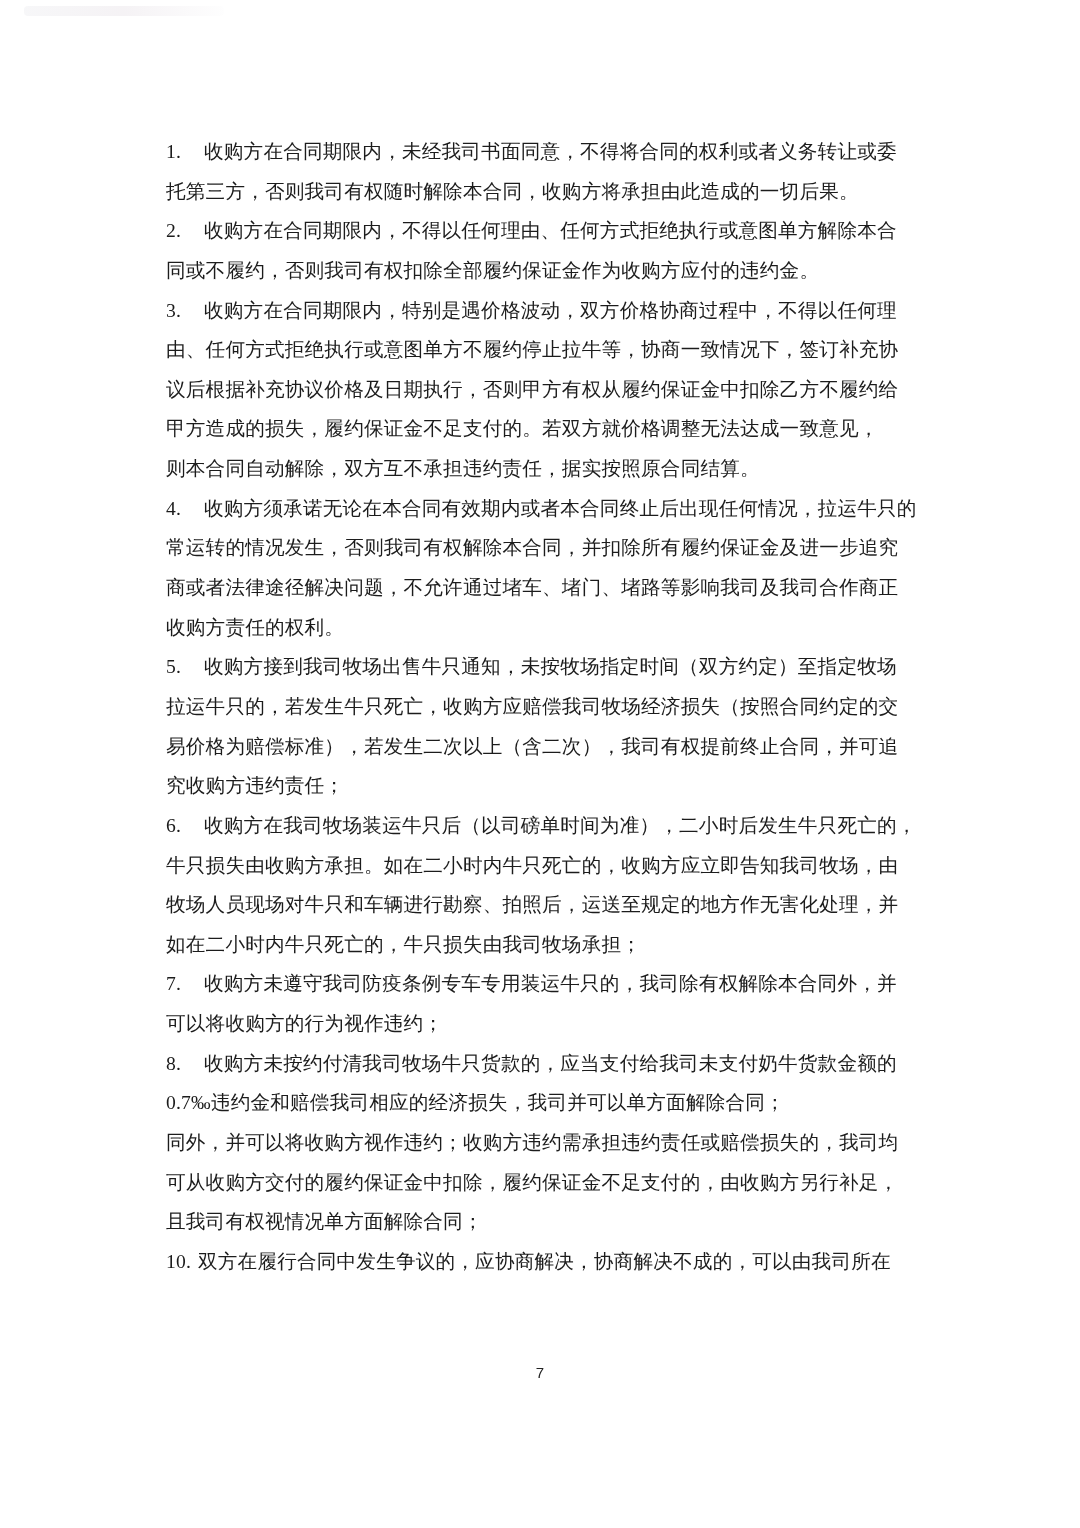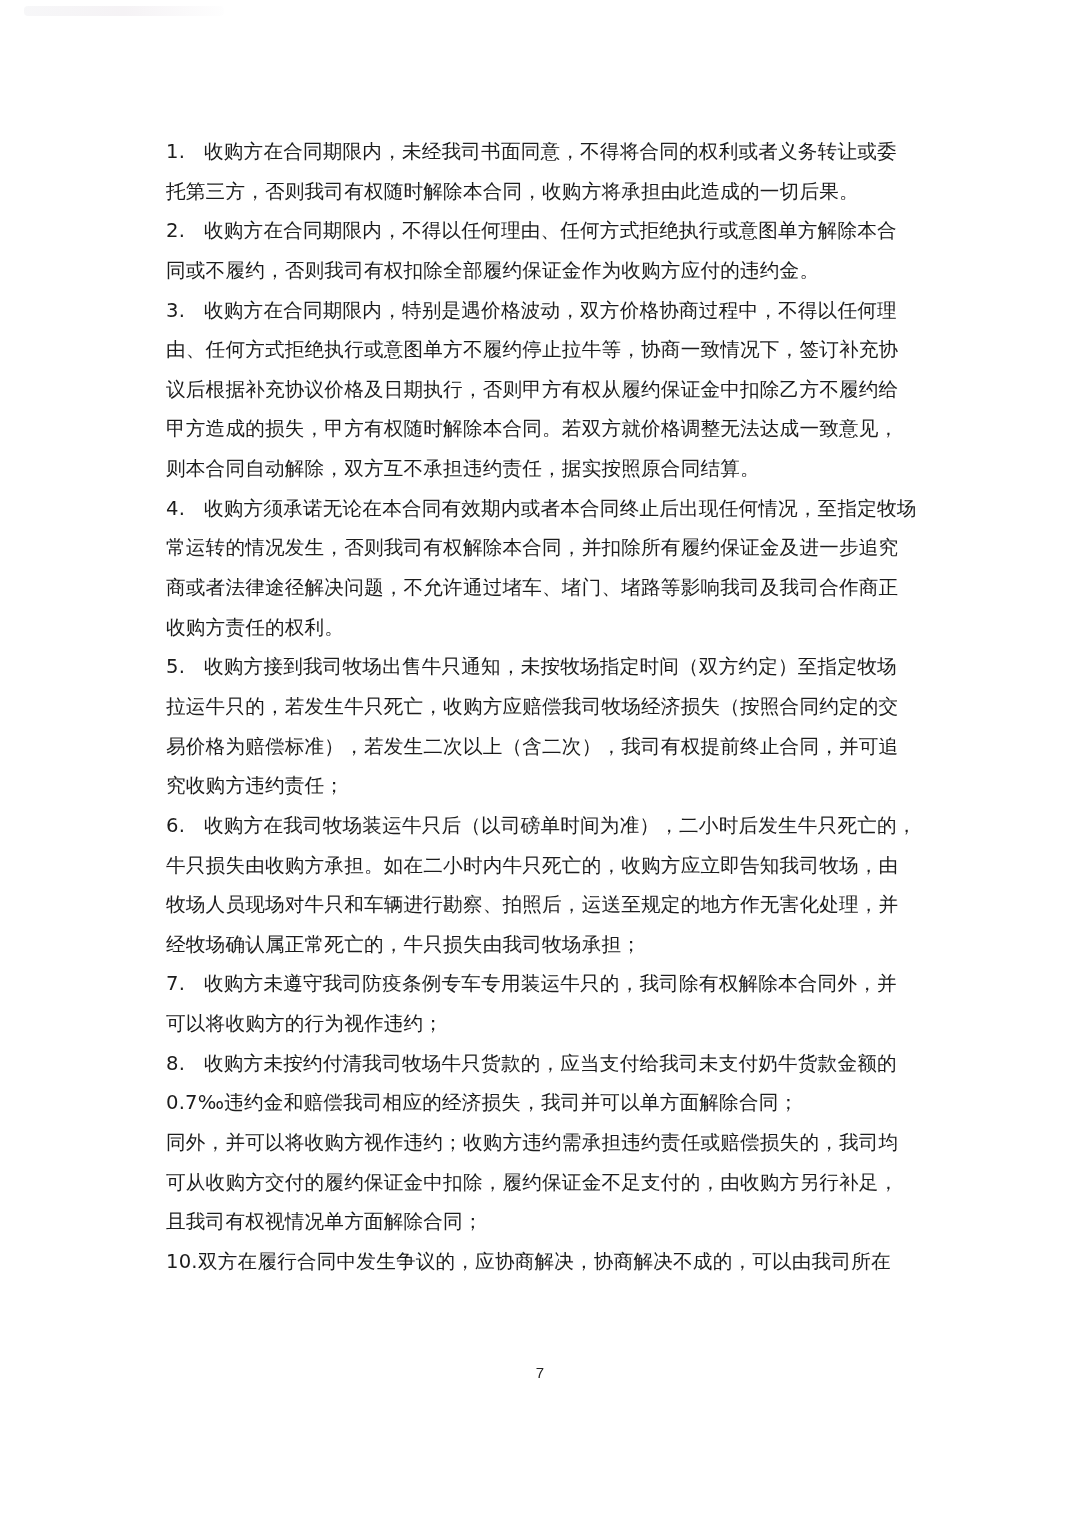--- a/index.html
+++ b/index.html
@@ -25,20 +25,21 @@
       border-radius: 4px;
     }
     .page-body {
       position: absolute;
       left: 166px;
       top: 132px;
       width: 760px;
     }
     .clause {
       margin: 0;
+      font-family: Liberation Serif, serif;
     }
     .line {
       display: block;
       height: 39.65px;
       line-height: 39.65px;
       font-size: 19.6px;
       white-space: nowrap;
       letter-spacing: 0.2px;
       color: #1c1c1c;
     }
@@ -74,43 +75,43 @@
 
   <div class="clause">
     <span class="line"><span class="num">2.</span><span>收购方在合同期限内，不得以任何理由、任何方式拒绝执行或意图单方解除本合</span></span>
     <span class="line">同或不履约，否则我司有权扣除全部履约保证金作为收购方应付的违约金。</span>
   </div>
 
   <div class="clause">
     <span class="line"><span class="num">3.</span><span>收购方在合同期限内，特别是遇价格波动，双方价格协商过程中，不得以任何理</span></span>
     <span class="line">由、任何方式拒绝执行或意图单方不履约停止拉牛等，协商一致情况下，签订补充协</span>
     <span class="line">议后根据补充协议价格及日期执行，否则甲方有权从履约保证金中扣除乙方不履约给</span>
-    <span class="line">甲方造成的损失，甲方有权随时解除本合同。若双方就价格调整无法达成一致意见，</span>
+    <span class="line">甲方造成的损失，履约保证金不足支付的。若双方就价格调整无法达成一致意见，</span>
     <span class="line">则本合同自动解除，双方互不承担违约责任，据实按照原合同结算。</span>
   </div>
 
   <div class="clause">
-    <span class="line"><span class="num">4.</span><span>收购方须承诺无论在本合同有效期内或者本合同终止后出现任何情况，至指定牧场</span></span>
+    <span class="line"><span class="num">4.</span><span>收购方须承诺无论在本合同有效期内或者本合同终止后出现任何情况，拉运牛只的</span></span>
     <span class="line">常运转的情况发生，否则我司有权解除本合同，并扣除所有履约保证金及进一步追究</span>
     <span class="line">商或者法律途径解决问题，不允许通过堵车、堵门、堵路等影响我司及我司合作商正</span>
     <span class="line">收购方责任的权利。</span>
   </div>
 
   <div class="clause">
     <span class="line"><span class="num">5.</span><span>收购方接到我司牧场出售牛只通知，未按牧场指定时间（双方约定）至指定牧场</span></span>
     <span class="line">拉运牛只的，若发生牛只死亡，收购方应赔偿我司牧场经济损失（按照合同约定的交</span>
     <span class="line">易价格为赔偿标准），若发生二次以上（含二次），我司有权提前终止合同，并可追</span>
     <span class="line">究收购方违约责任；</span>
   </div>
 
   <div class="clause">
     <span class="line"><span class="num">6.</span><span>收购方在我司牧场装运牛只后（以司磅单时间为准），二小时后发生牛只死亡的，</span></span>
     <span class="line">牛只损失由收购方承担。如在二小时内牛只死亡的，收购方应立即告知我司牧场，由</span>
     <span class="line">牧场人员现场对牛只和车辆进行勘察、拍照后，运送至规定的地方作无害化处理，并</span>
-    <span class="line">经牧场确认属正常死亡的，牛只损失由我司牧场承担；</span>
+    <span class="line">如在二小时内牛只死亡的，牛只损失由我司牧场承担；</span>
   </div>
 
   <div class="clause">
     <span class="line"><span class="num">7.</span><span>收购方未遵守我司防疫条例专车专用装运牛只的，我司除有权解除本合同外，并</span></span>
     <span class="line">可以将收购方的行为视作违约；</span>
   </div>
 
   <div class="clause">
     <span class="line"><span class="num">8.</span><span>收购方未按约付清我司牧场牛只货款的，应当支付给我司未支付奶牛货款金额的</span></span>
     <span class="line">0.7‰违约金和赔偿我司相应的经济损失，我司并可以单方面解除合同；</span>

